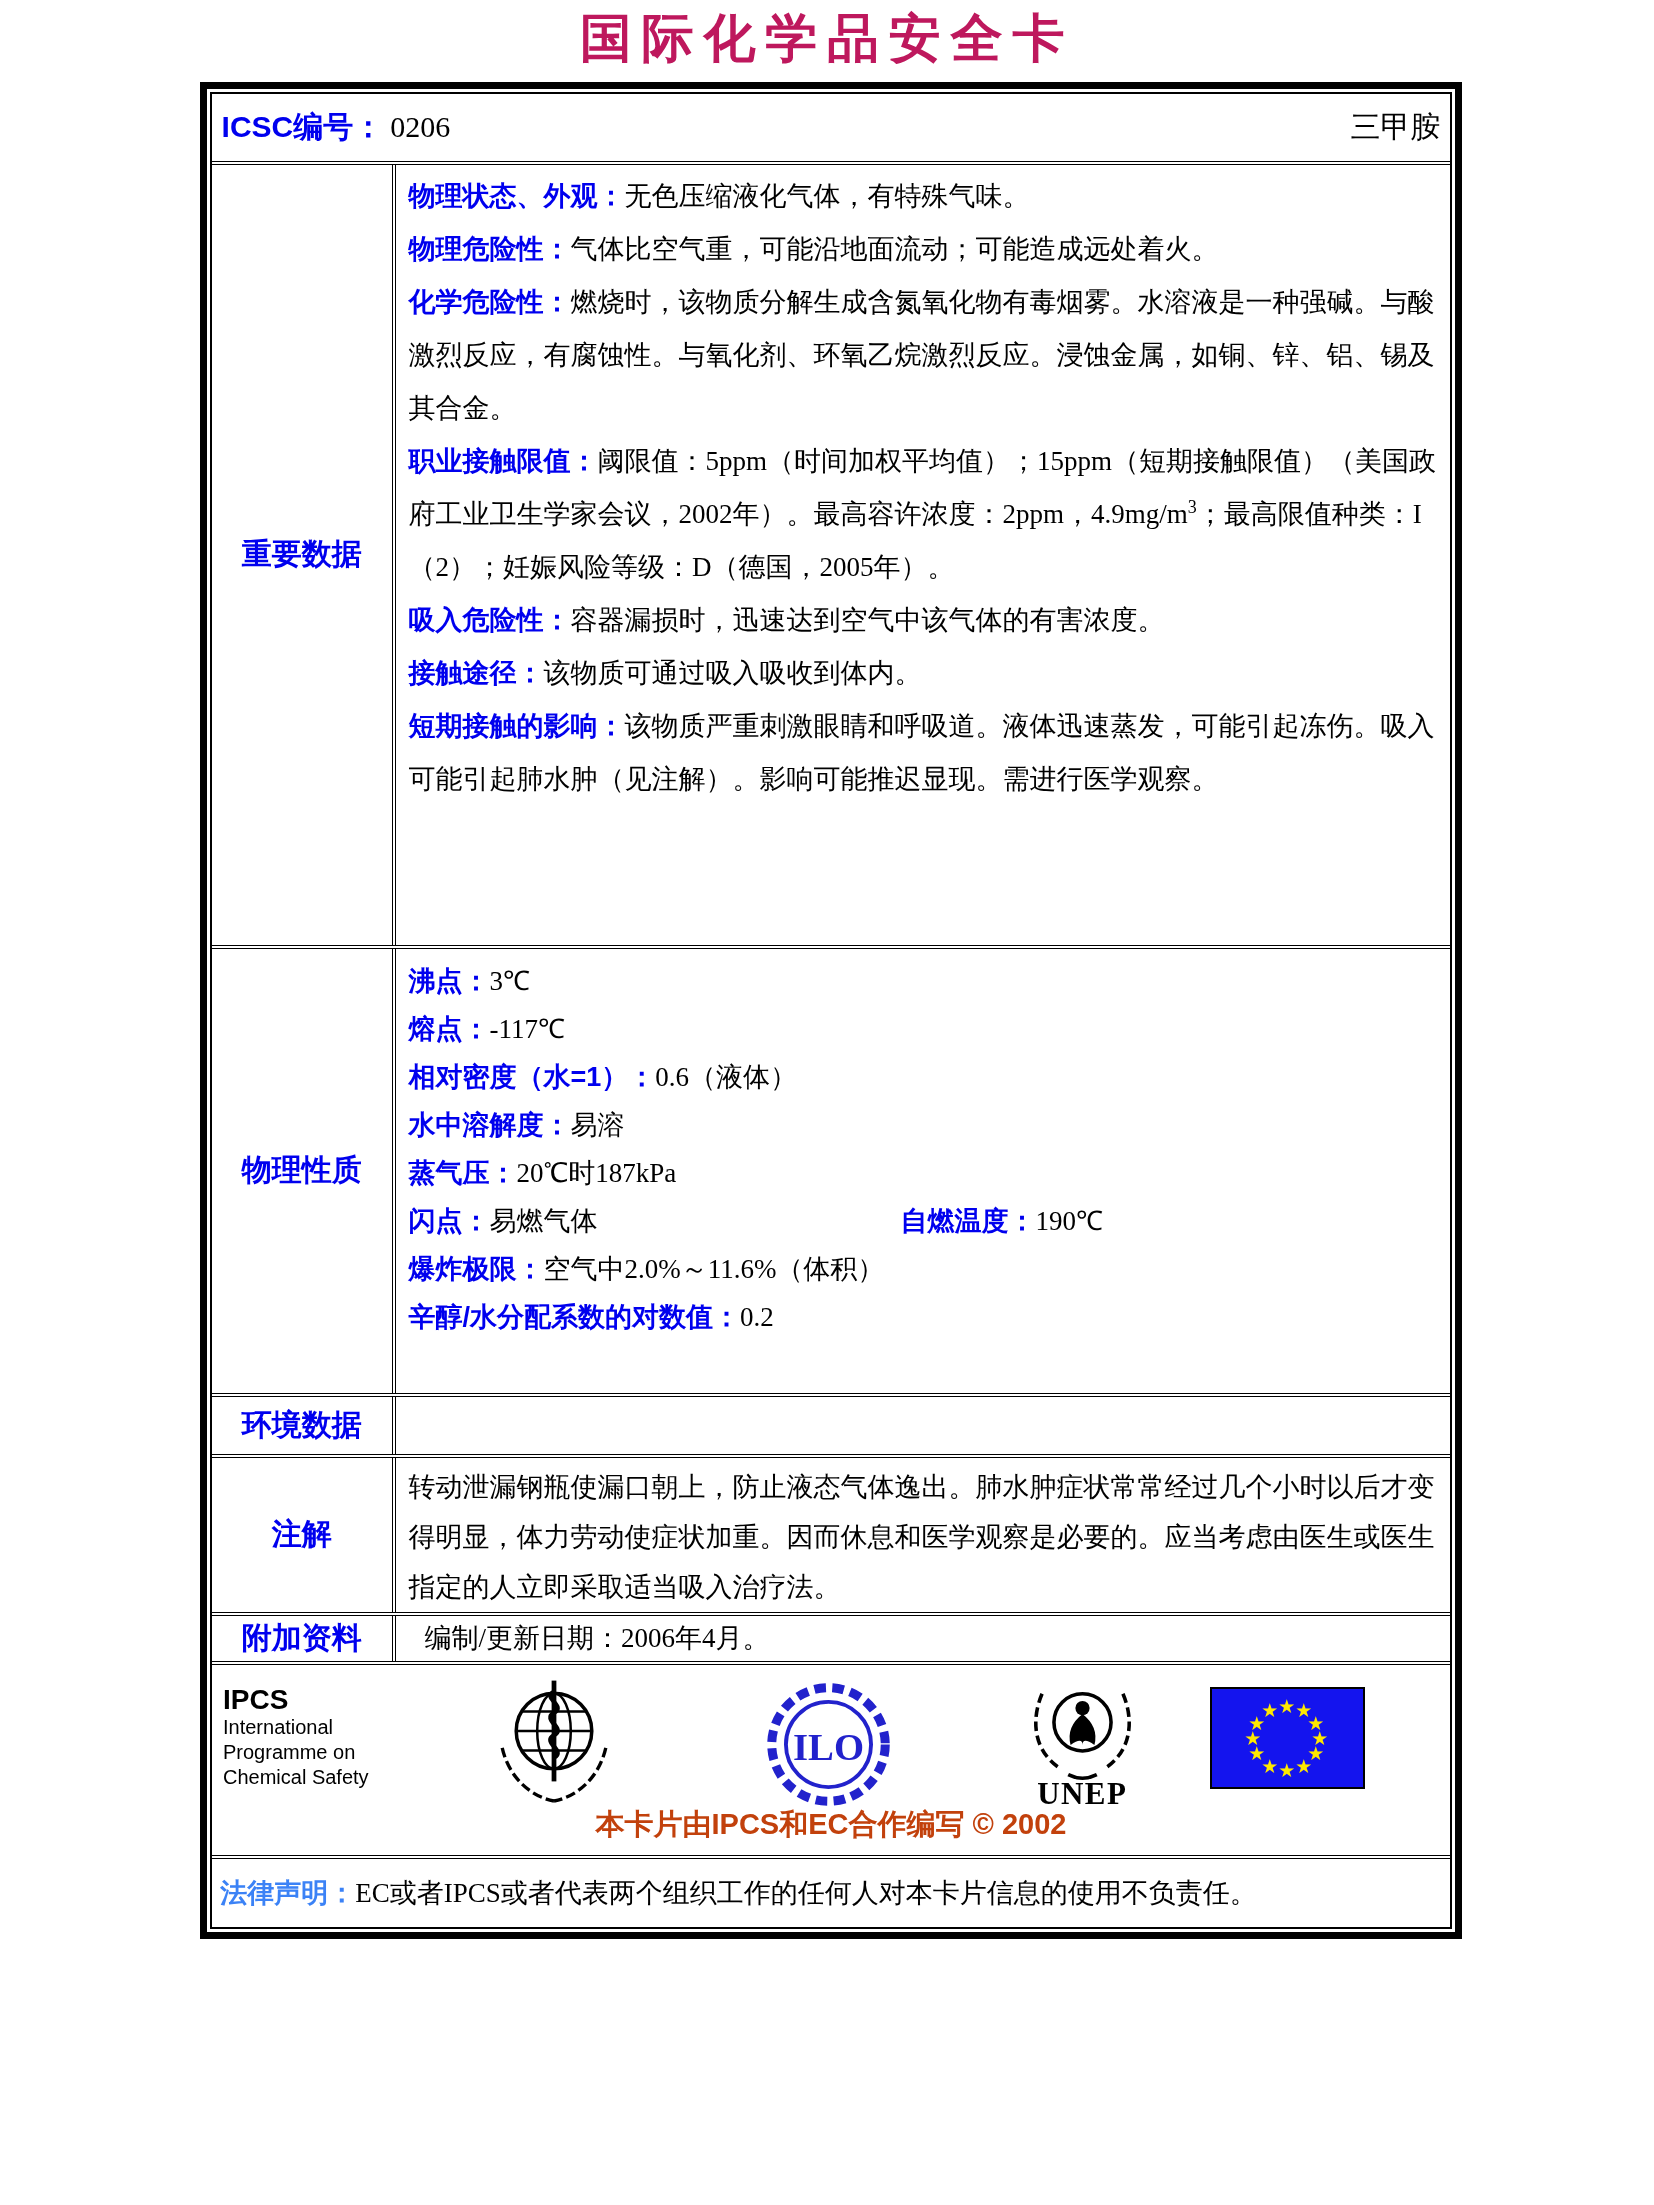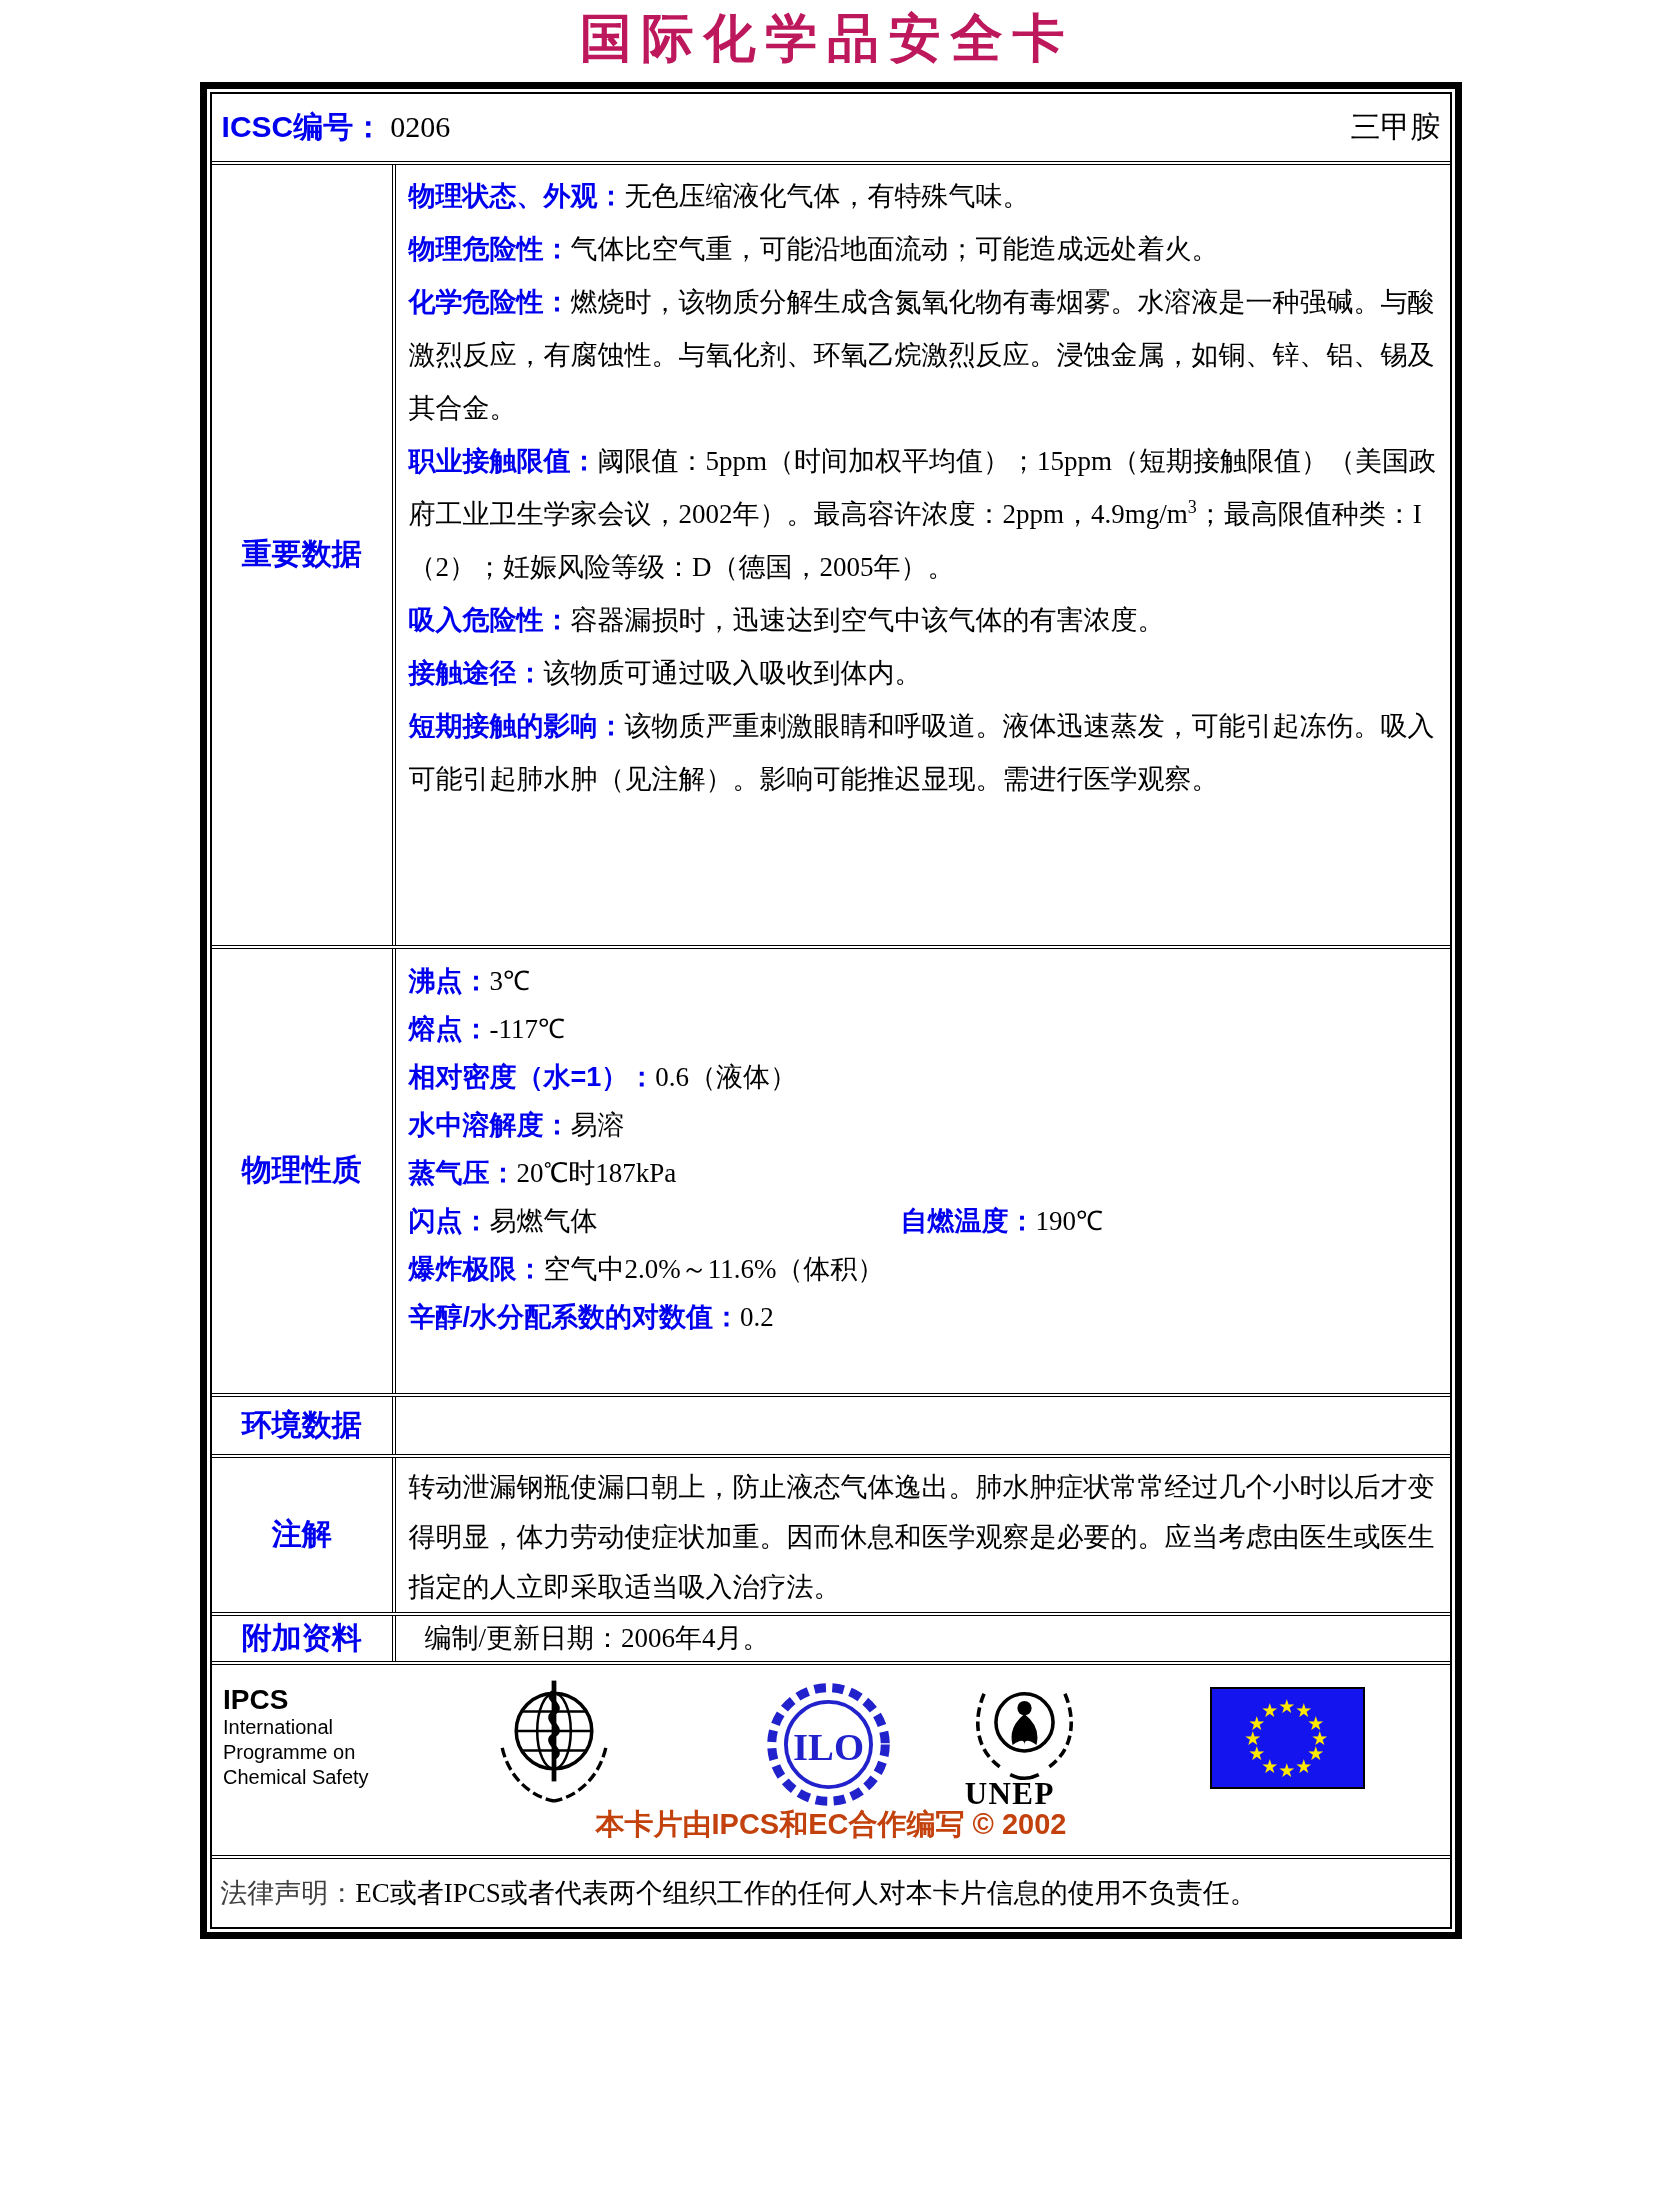--- a/index.html
+++ b/index.html
@@ -90,21 +90,21 @@
   .row-add .content-cell { display:flex; align-items:center; padding-top:0; padding-bottom:0; }
 
   
   .row-logos { height:194px; display:block; position:relative; }
   .ipcs-block { position:absolute; left:11.2px; top:19.6px; font-family:"Liberation Sans",sans-serif; }
   .ipcs-title { font-size:28px; font-weight:bold; line-height:31px; }
   .ipcs-line { font-size:20px; line-height:25px; }
   .logo { position:absolute; top:9.8px; }
   .logo-who  { left:272px; }
   .logo-ilo  { left:552px; top:15.4px; }
-  .logo-unep { left:753px; top:12.6px; }
+  .logo-unep { left:811px; top:12.6px; text-align:center; }
   .unep-word { font-family:"Liberation Serif",serif; font-weight:bold; font-size:31px; letter-spacing:1.4px; line-height:28px; margin-top:-4.2px; }
   .eu-flag {
     position:absolute; left:998px; top:22.4px;
     width:155px; height:102px;
     border:2.8px solid #000;
     background:#1414ee;
   }
   .eu-star {
     position:absolute;
     color:#ffe800;
@@ -118,21 +118,21 @@
     text-align:center;
     color:#c2410c;
     font-family:"Liberation Sans",sans-serif;
     font-weight:bold;
     font-size:29px;
   }
   .logos-caption .copy { font-weight:bold; }
 
   
   .row-legal { height:68px; align-items:center; padding:0 8.4px; font-size:27px; }
-  .legal-label { font-family:"Liberation Sans",sans-serif; font-weight:normal; color:#404040; }
+  .legal-label { font-family:"Liberation Sans",sans-serif; font-weight:bold; color:#3b82f6; }
 
   sup.s3 { font-size:18px; vertical-align:super; line-height:0; }
 </style>
 </head>
 <body>
 
 <div class="main-title">国际化学品安全卡</div>
 
 <div class="card">
   <div class="card-inner">

